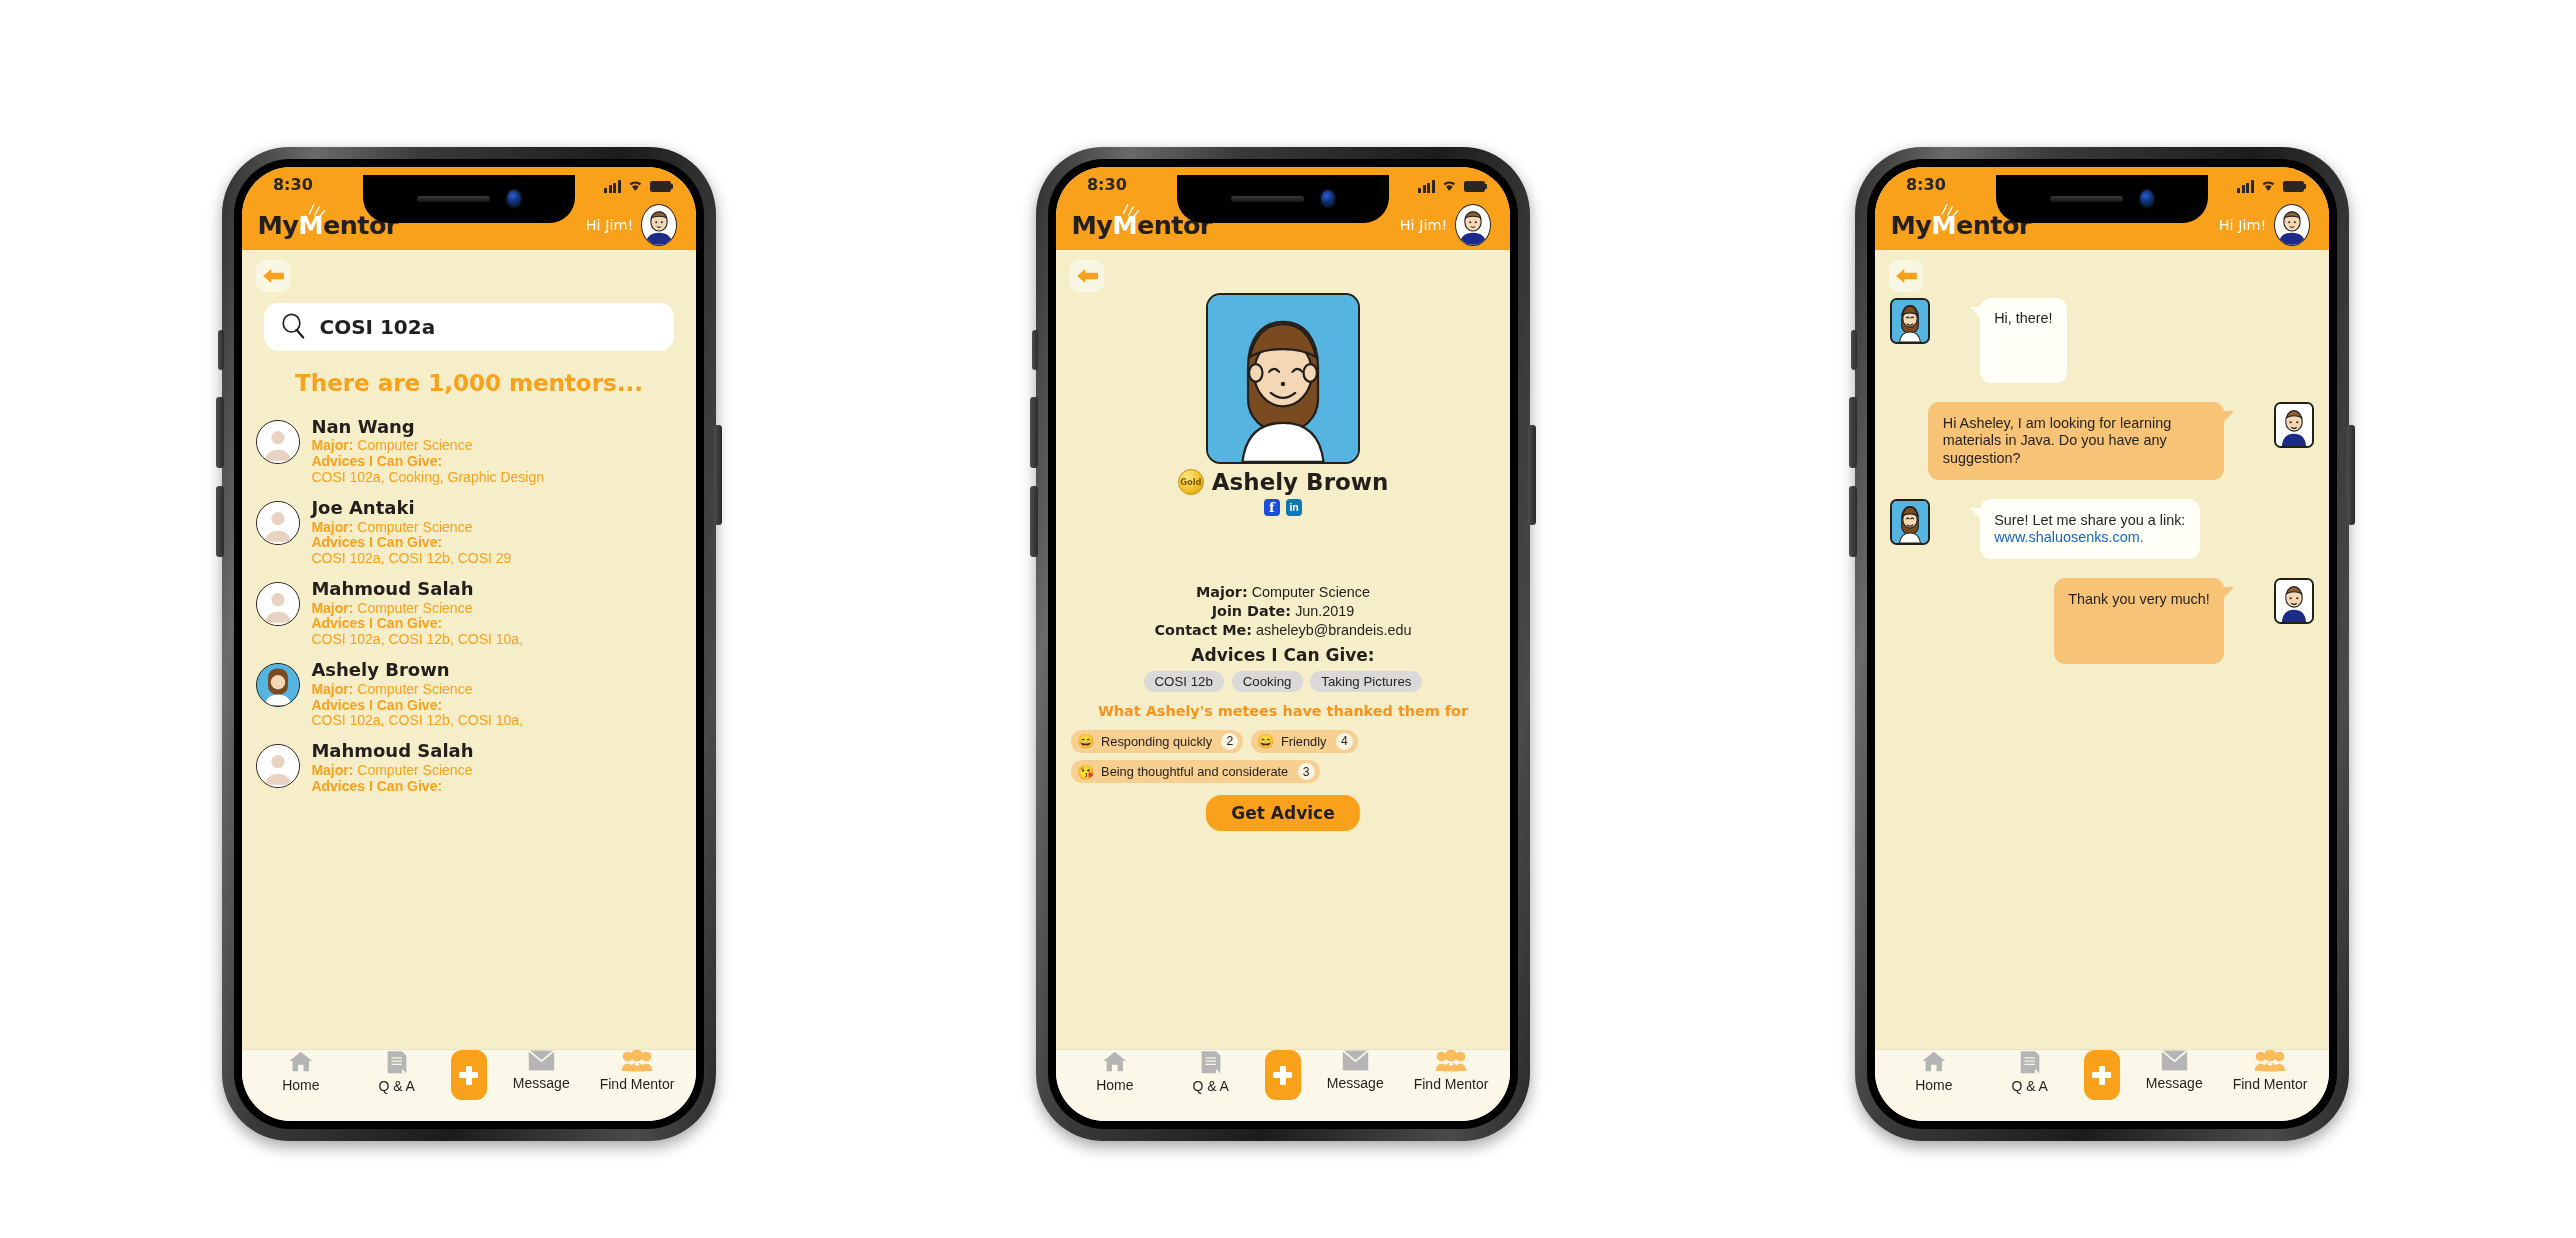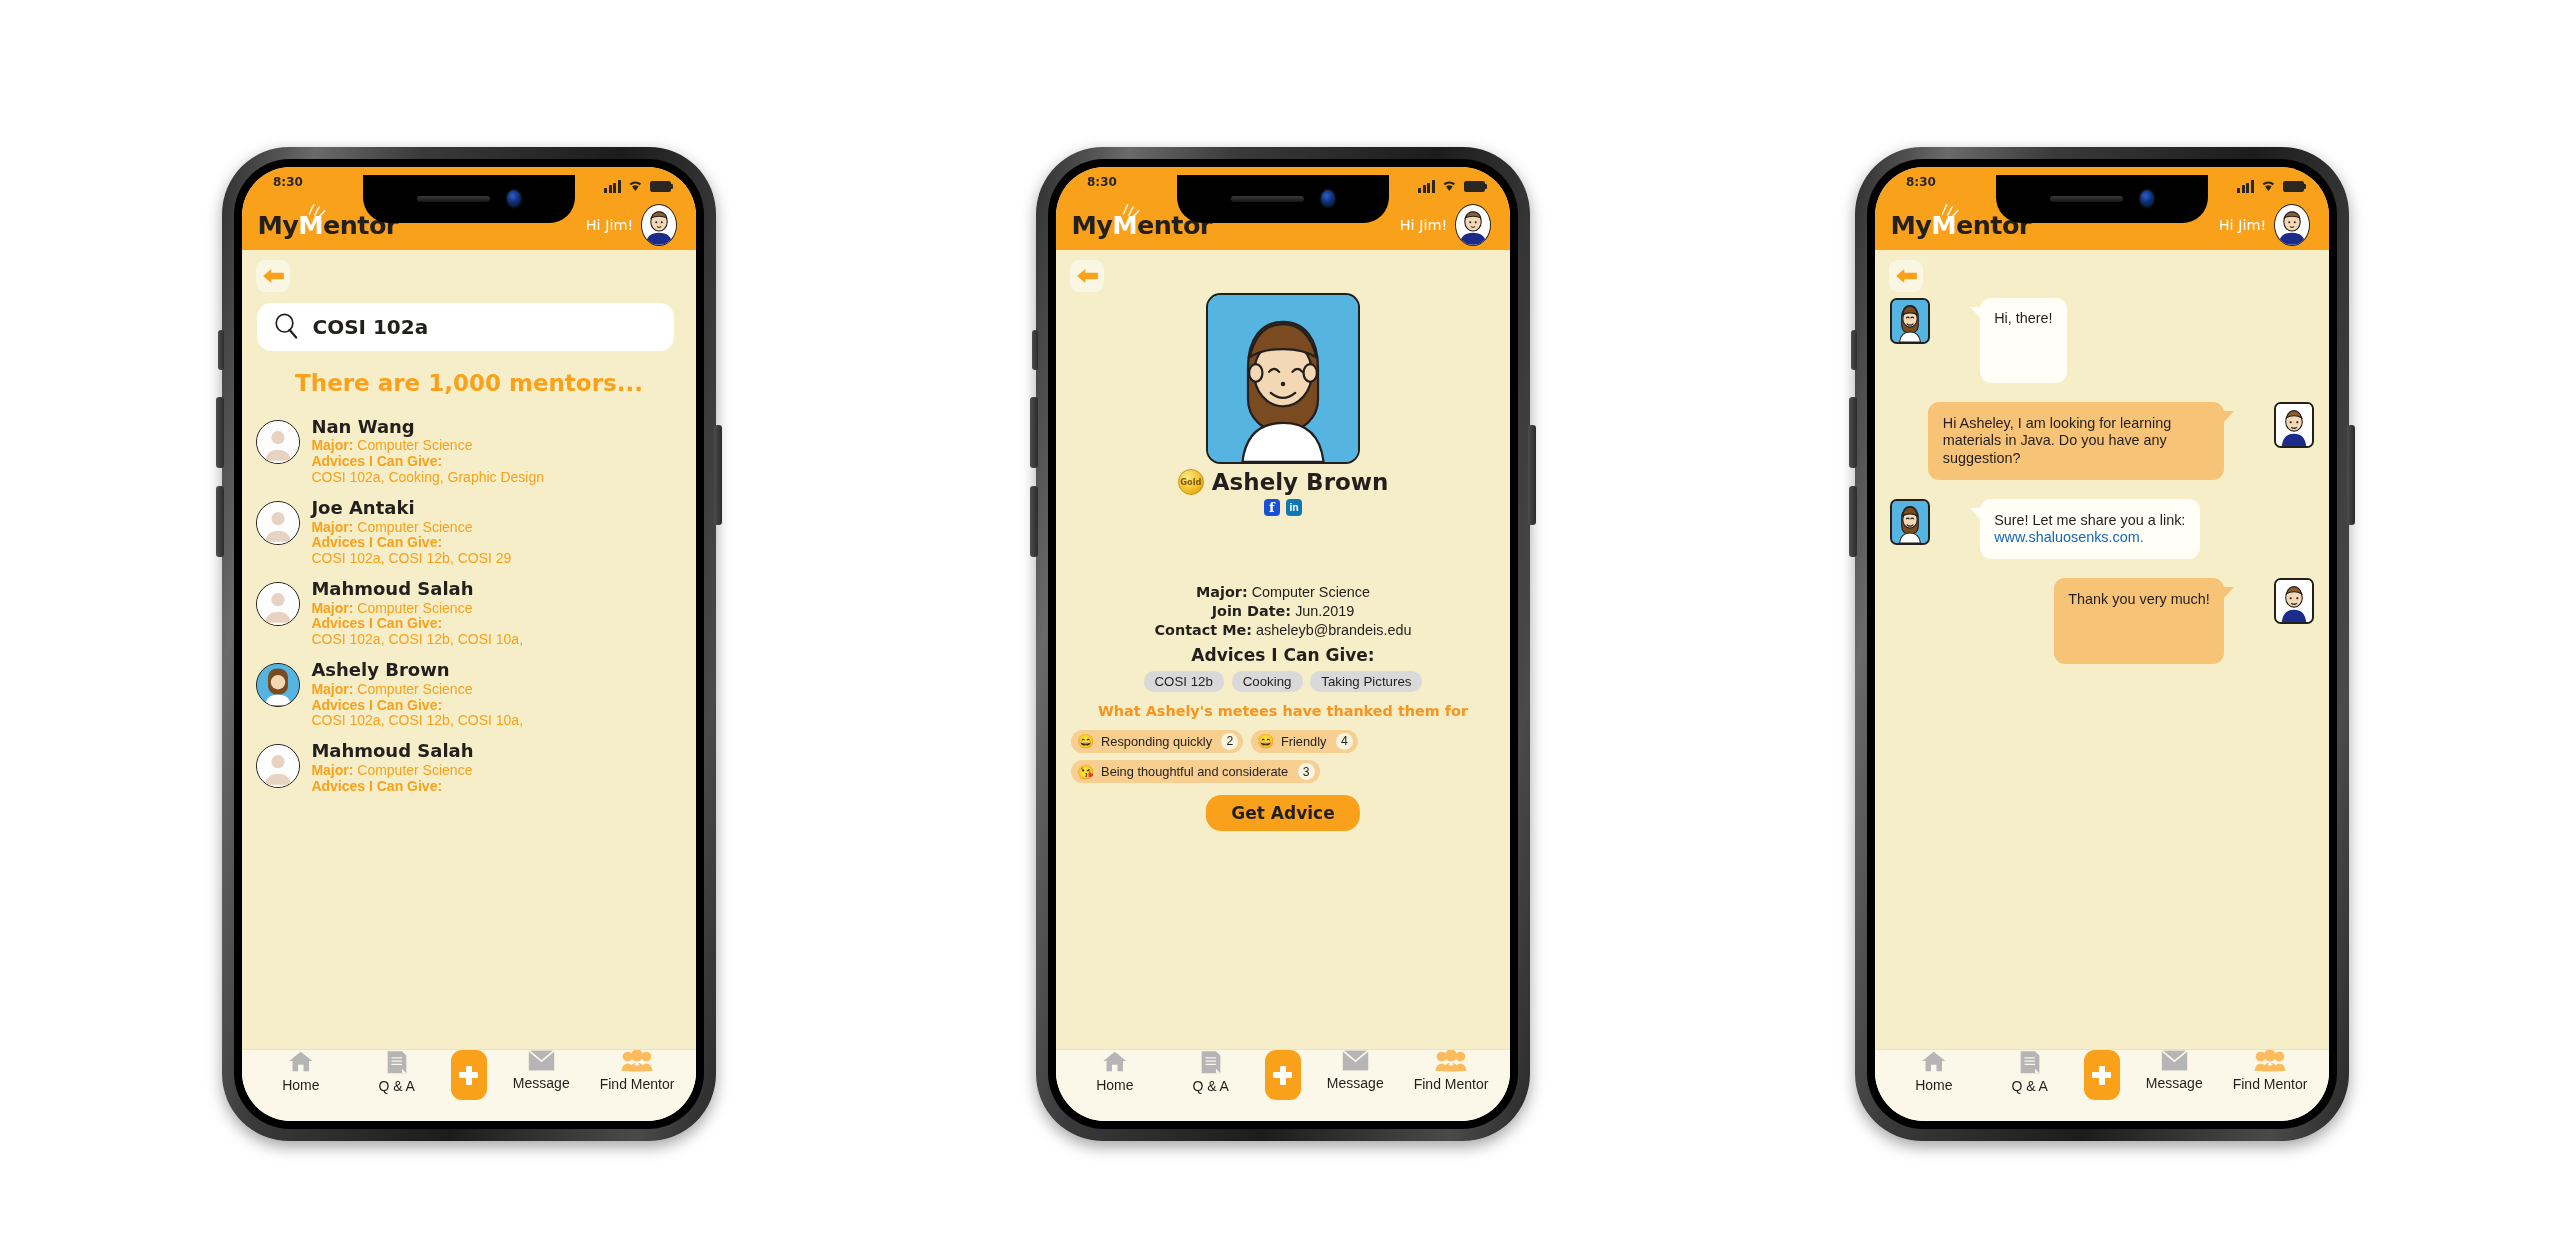--- a/index.html
+++ b/index.html
@@ -91,21 +91,21 @@
   .statusbar {
     height: 34px;
     background: #f9a11b;
     position: relative;
     flex: 0 0 auto;
     z-index: 20;
   }
   .clock {
     position: absolute;
     left: 31px; top: 7.8px;
-    font-size: 12px;
+    font-size: 16px;
     font-weight: bold;
     color: #2a2622;
     font-family: "DejaVu Sans", sans-serif;
   }
   .sysicons {
     position: absolute;
     right: 25.5px; top: 9px;
     display: flex; align-items: flex-end; gap: 6.1px;
     height: 16.7px;
   }
@@ -174,21 +174,21 @@
     left: 14.4px; top: 10px;
     width: 34px; height: 32px;
     background: #faf6e4;
     border-radius: 9px;
     display: flex; align-items: center; justify-content: center;
   }
 
   
   .searchbar {
     position: absolute;
-    left: 15px; right: 22px; top: 53px;
+    left: 22px; right: 22px; top: 53px;
     height: 48px;
     background: #ffffff;
     border-radius: 14.4px;
     display: flex;
     align-items: center;
     padding: 0 16.7px;
     gap: 14.4px;
   }
   .search-text {
     font-family: "DejaVu Sans", sans-serif;

